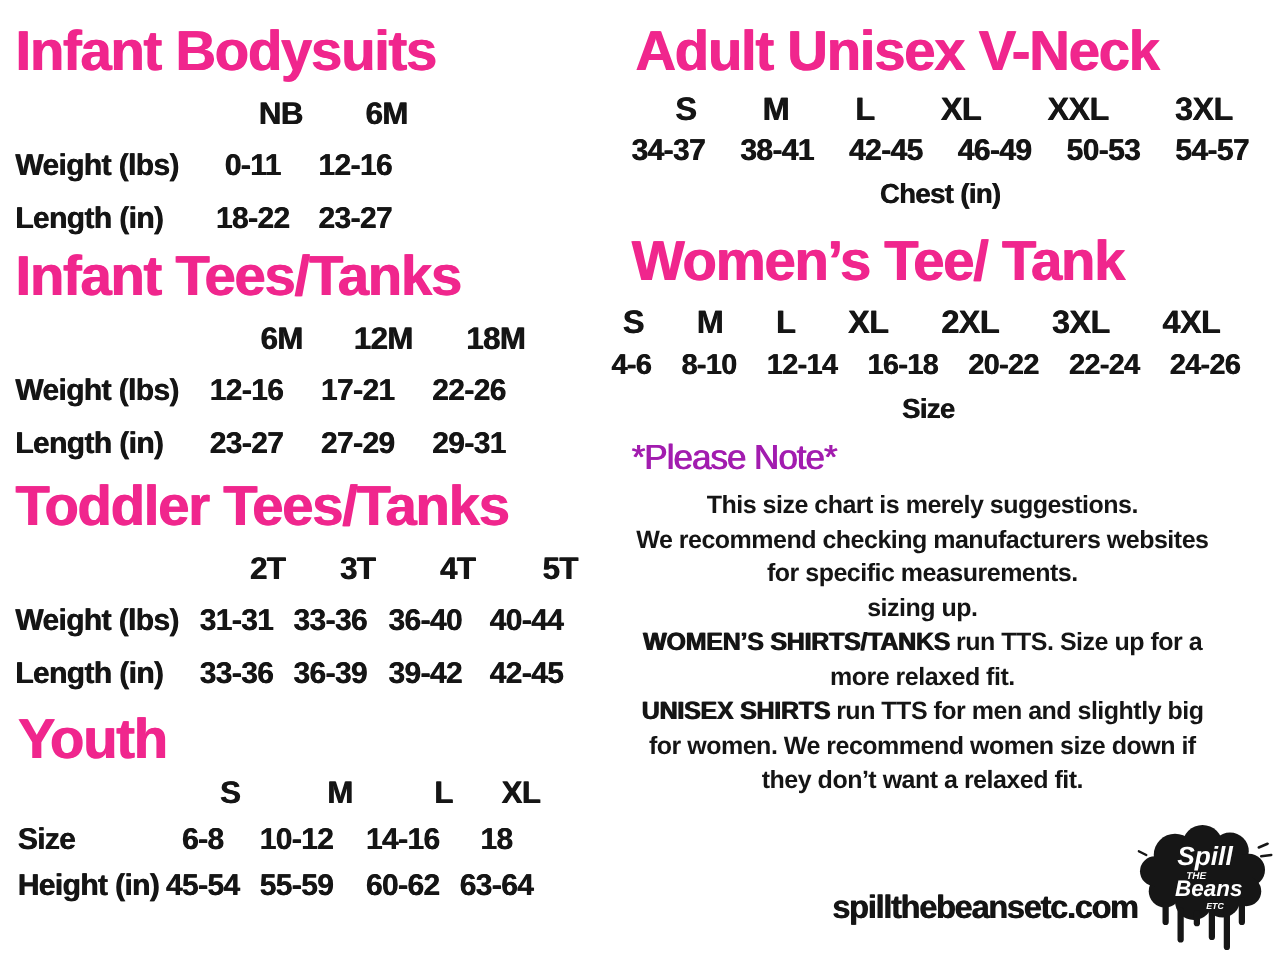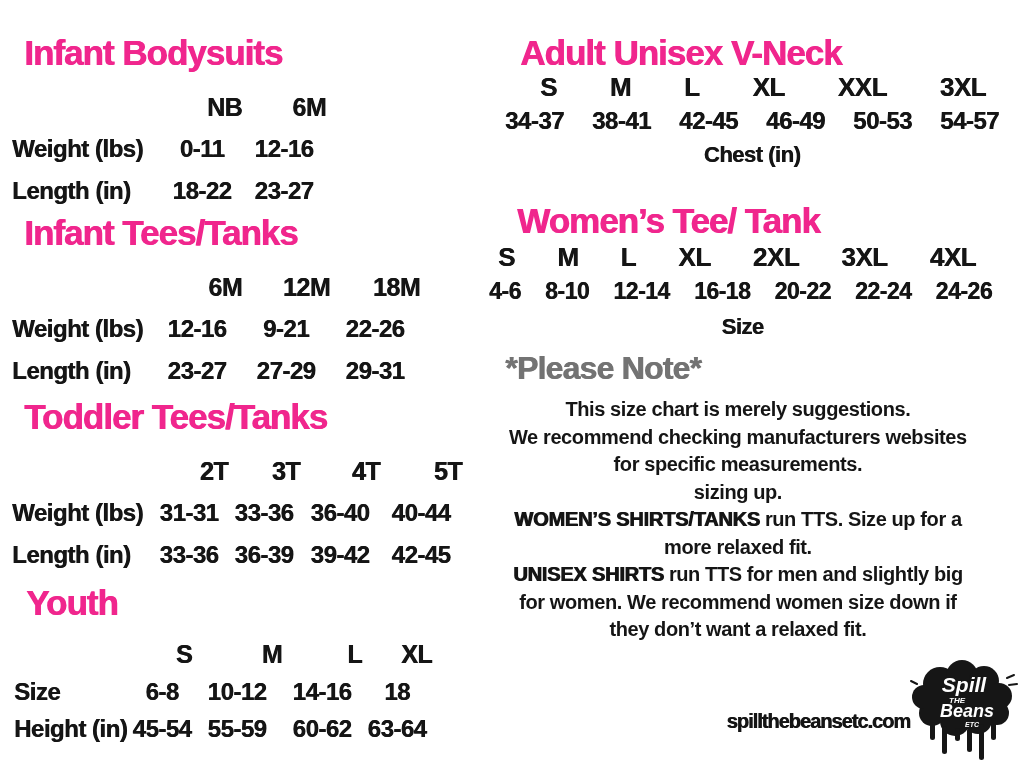--- a/index.html
+++ b/index.html
@@ -4,21 +4,21 @@
 <style>
   * { box-sizing: border-box; }
   html, body { margin: 0; padding: 0; background: #ffffff; }
   #canvas {
     position: relative; width: 1024px; height: 768px;
     background: #ffffff; overflow: hidden;
     font-family: "Liberation Sans", sans-serif; color: #151515;
   }
   .sec { position: absolute; }
   .title {
-    margin: 12px; color: #f0268d; font-weight: 700; font-size: 35px;
+    margin: 0; color: #f0268d; font-weight: 700; font-size: 45px;
     line-height: 42px; letter-spacing: -1px; white-space: nowrap;
     text-shadow: 0.8px 0 0 currentColor;
   }
   .grid { display: grid; align-items: center; font-weight: 700; margin-top: 8px; }
   .grid span { white-space: nowrap; }
   .grid .h { font-size: 25px; text-align: right; letter-spacing: -0.5px; text-shadow: 0.6px 0 0 currentColor; }
   .grid .l { font-size: 24px; text-align: left;  letter-spacing: -0.5px; text-shadow: 0.5px 0 0 currentColor; }
   .grid .v { font-size: 24px; text-align: center; letter-spacing: -0.5px; text-shadow: 0.5px 0 0 currentColor; }
   #t-ib { grid-template-columns: 150px 80px 84px;            grid-auto-rows: 42px; }
   #t-it { grid-template-columns: 140px 90px 88px 90px;       grid-auto-rows: 42px; }
@@ -27,32 +27,32 @@
   .frow {
     position: absolute; display: flex; justify-content: space-between;
     font-weight: 700; letter-spacing: -0.5px; text-shadow: 0.5px 0 0 currentColor;
   }
   .frow span { white-space: nowrap; }
   .measure {
     position: absolute; text-align: center; font-weight: 700; font-size: 22px;
     letter-spacing: -0.5px; text-shadow: 0.5px 0 0 currentColor;
   }
   #note-title {
-    margin: 0; font-size: 32px; font-weight: 700; letter-spacing: -0.8px;
-    color: #737373; text-shadow: 0.8px 0 0 currentColor; white-space: nowrap;
+    margin: 0; font-size: 28px; font-weight: 400; letter-spacing: -0.8px;
+    color: #a21caf; text-shadow: 0.8px 0 0 currentColor; white-space: nowrap;
   }
   #note-lines { margin-top: 9px; padding-left: 4px; }
   .nline {
     font-size: 20px; line-height: 27.5px; font-weight: 700;
     letter-spacing: -0.4px; white-space: nowrap; text-align: center;
   }
   .nline .nb { text-shadow: 0.9px 0 0 currentColor; letter-spacing: -0.2px; }
   #website {
     position: absolute; left: 648px; top: 710px; width: 262px; text-align: right;
-    font-size: 20px; font-weight: 700; letter-spacing: -1px;
+    font-size: 26px; font-weight: 700; letter-spacing: -1px;
     text-shadow: 0.6px 0 0 currentColor; white-space: nowrap;
   }
   #logo { position: absolute; left: 910px; top: 658px; }
 </style>
 </head>
 <body>
 
 <div id="canvas">
 
   <section class="sec" style="left:12px; top:20px;">
@@ -72,21 +72,21 @@
 
   <section class="sec" style="left:12px; top:200px;">
     <h2 class="title">Infant Tees/Tanks</h2>
     <div class="grid" id="t-it">
       <span></span>
       <span class="h">6M</span>
       <span class="h">12M</span>
       <span class="h">18M</span>
       <span class="l">Weight (lbs)</span>
       <span class="v">12-16</span>
-      <span class="v">9-21</span>
+      <span class="v">17-21</span>
       <span class="v">22-26</span>
       <span class="l">Length (in)</span>
       <span class="v">23-27</span>
       <span class="v">27-29</span>
       <span class="v">29-31</span>
     </div>
   </section>
 
   <section class="sec" style="left:12px; top:384px;">
     <h2 class="title">Toddler  Tees/Tanks</h2>

